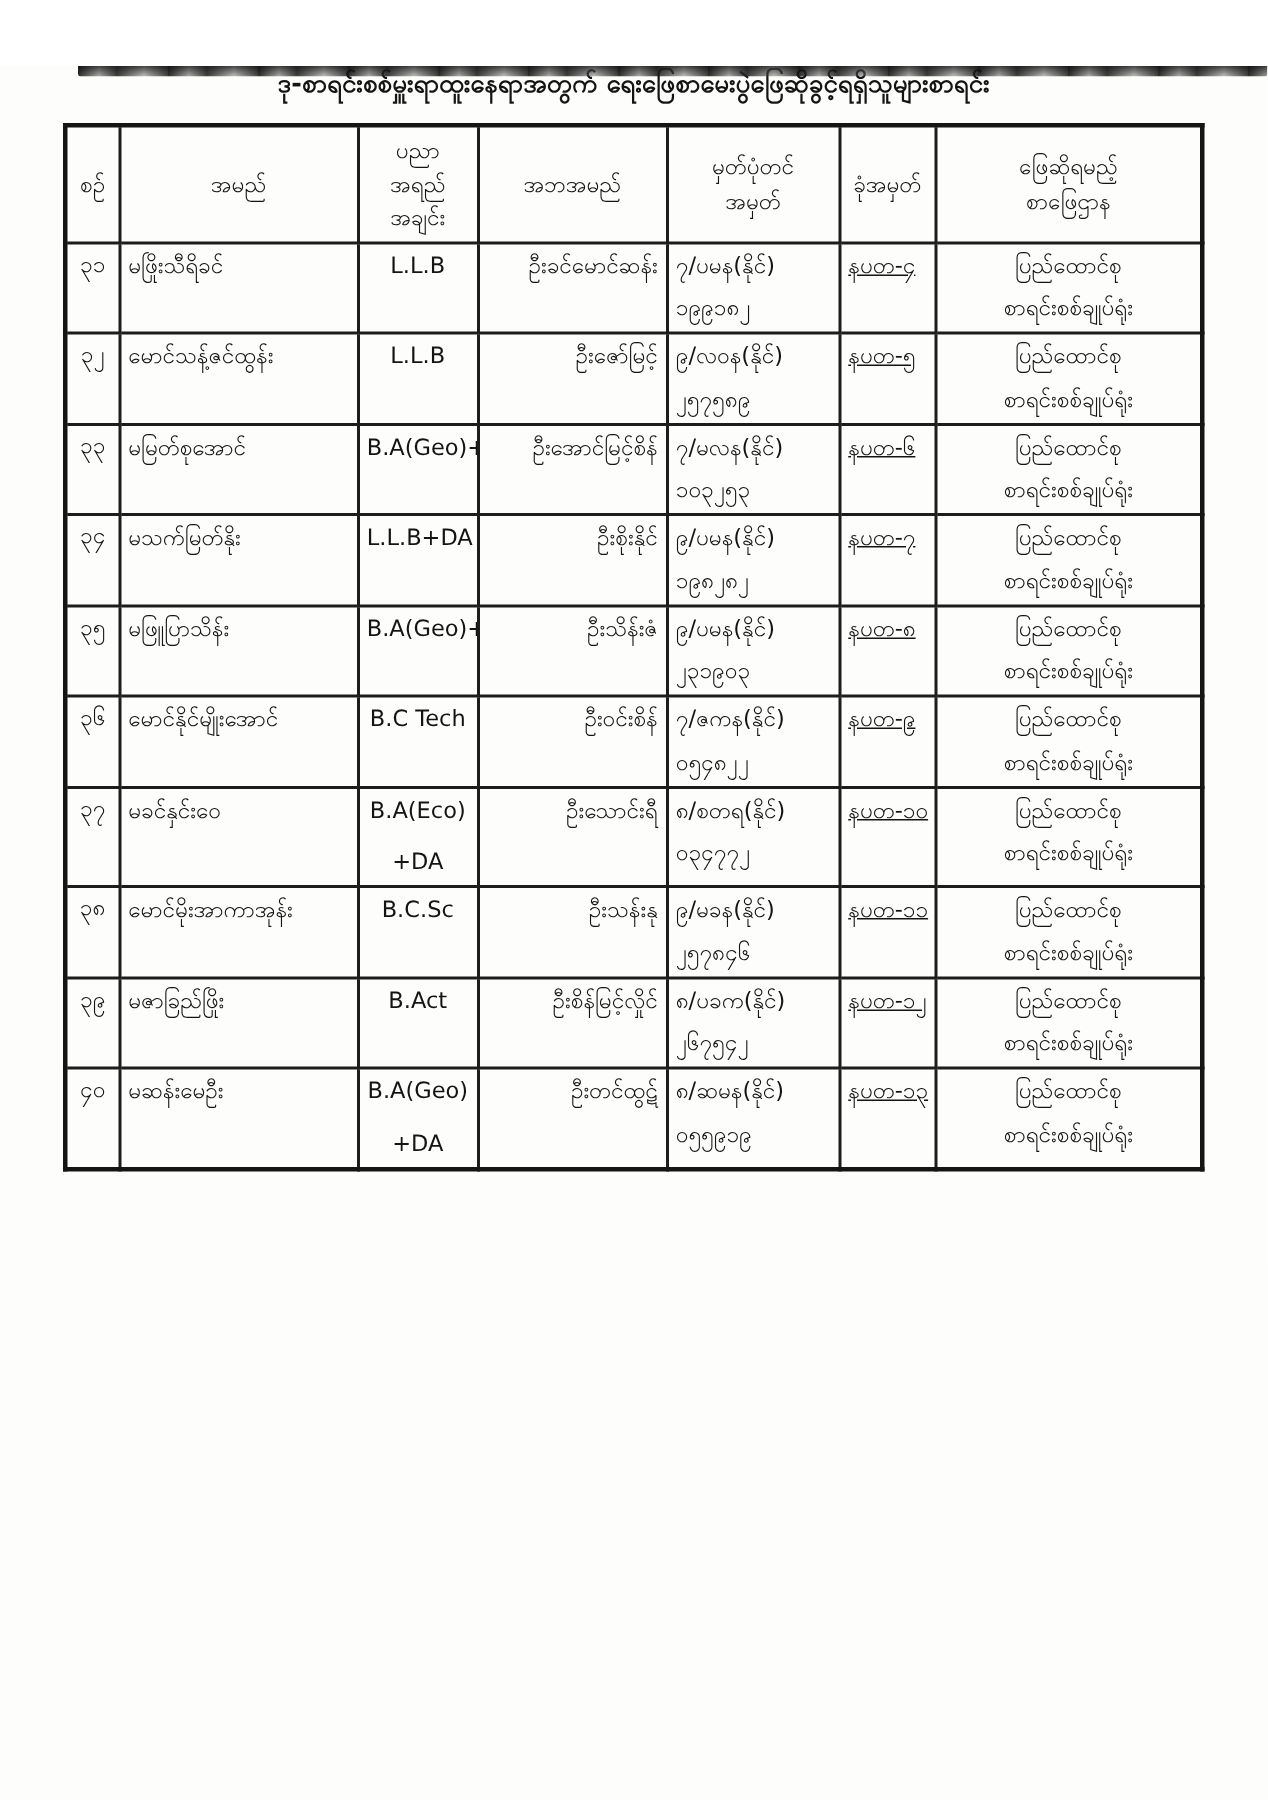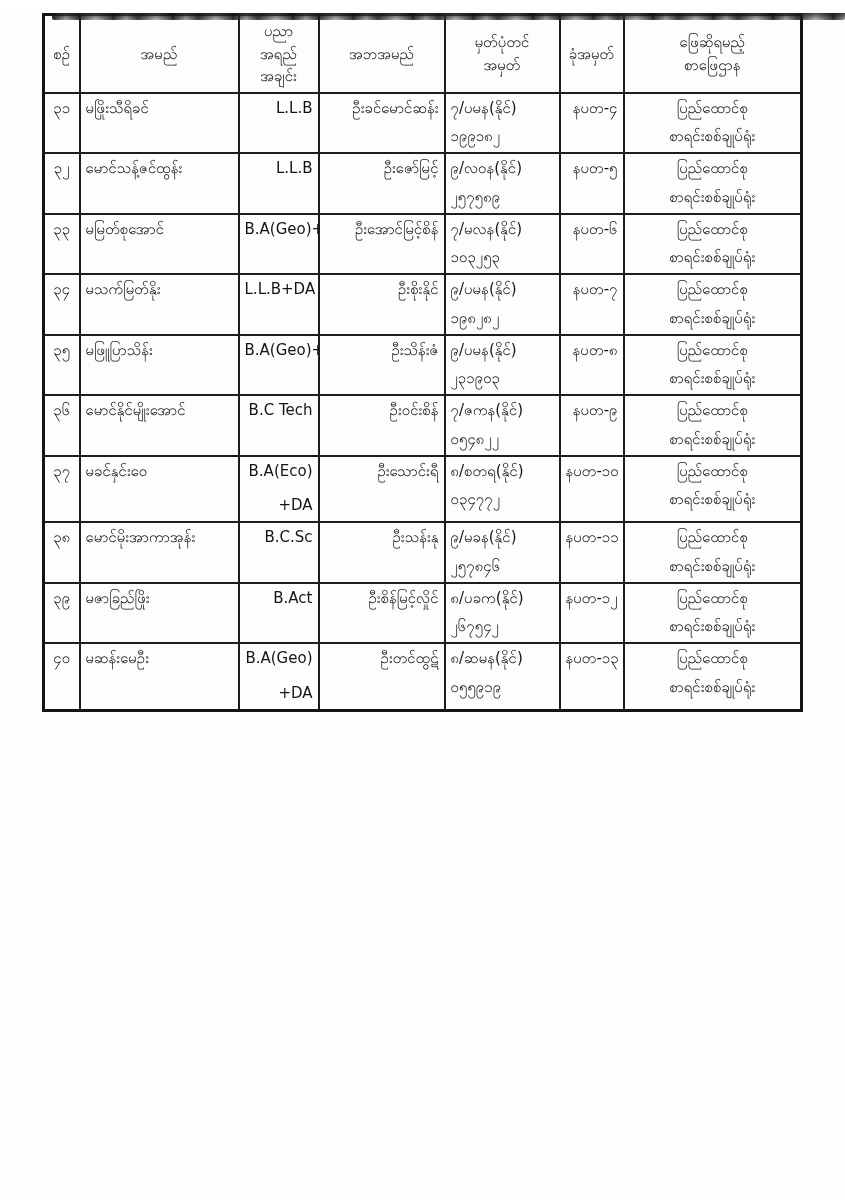--- a/index.html
+++ b/index.html
@@ -49,36 +49,37 @@
     font-weight:normal;
     line-height:1.45;
     overflow:hidden;
   }
   .roster thead tr{height:78px;}
   .roster tbody tr{height:53px;}
   .roster th{text-align:center;vertical-align:middle;font-size:15px;}
   .hline{display:block;line-height:1.5;}
   .c-no{text-align:center;font-family:Liberation Serif, serif;}
   .c-name{text-align:left;padding-left:6px;margin-top:36px;}
-  .c-qual{text-align:right;}
+  .c-qual{text-align:center;}
   .c-father{text-align:right;}
   .c-nrc{text-align:left;}
   .c-nrc .line2{margin-top:7px;}
-  .c-roll{text-align:right;padding-left:6px;}
+  .c-roll{text-align:left;padding-left:6px;text-decoration:underline;}
   .c-dept{text-align:center;border-radius:10px;}
   .c-dept .line2{margin-top:7px;}
   .c-qual .line2{margin-top:13px;}
   .c-qual .line2:empty,.c-nrc .line2:empty,.c-dept .line2:empty{display:none;margin:0;}
 </style>
 </head>
 <body>
 
 <div class="page">
   <div class="scan-streak"></div>
 
+  <h1 class="doc-title">ဒု-စာရင်းစစ်မှူးရာထူးနေရာအတွက် ရေးဖြေစာမေးပွဲဖြေဆိုခွင့်ရရှိသူများစာရင်း</h1>
 
   <table class="roster">
     <colgroup>
       <col style="width:36px">
       <col style="width:159px">
       <col style="width:80px">
       <col style="width:126px">
       <col style="width:115px">
       <col style="width:64px">
       <col style="width:178px">

